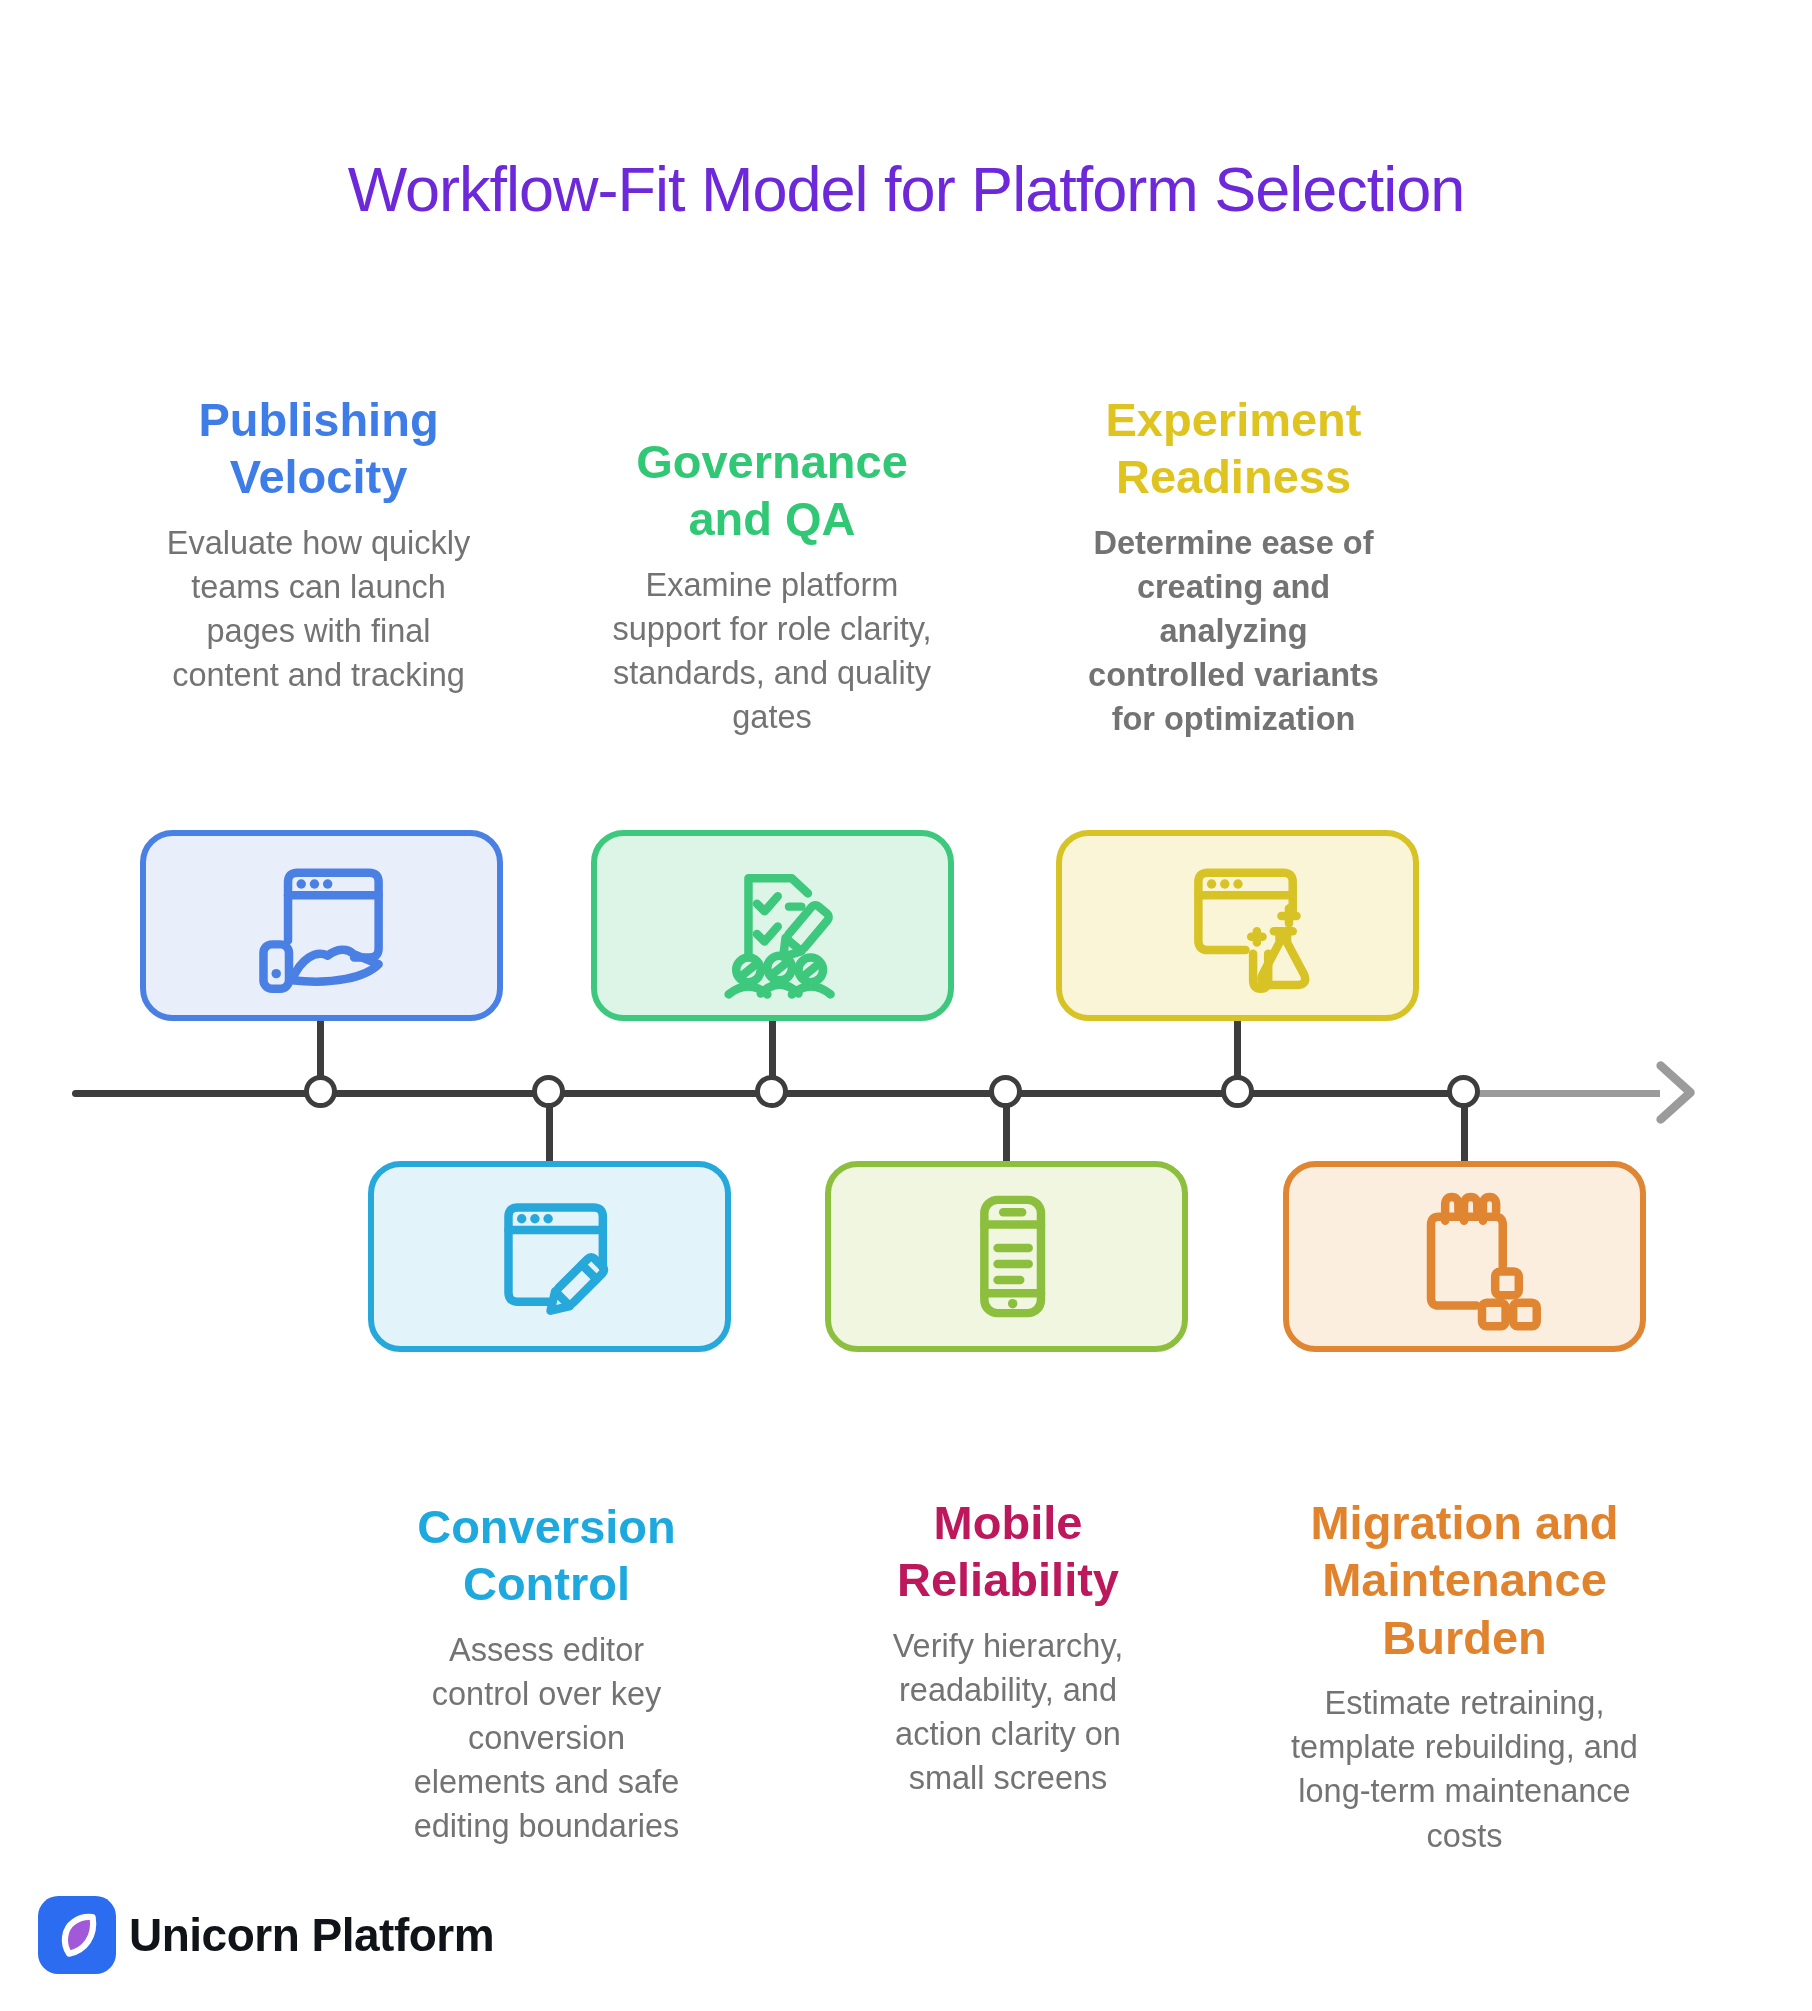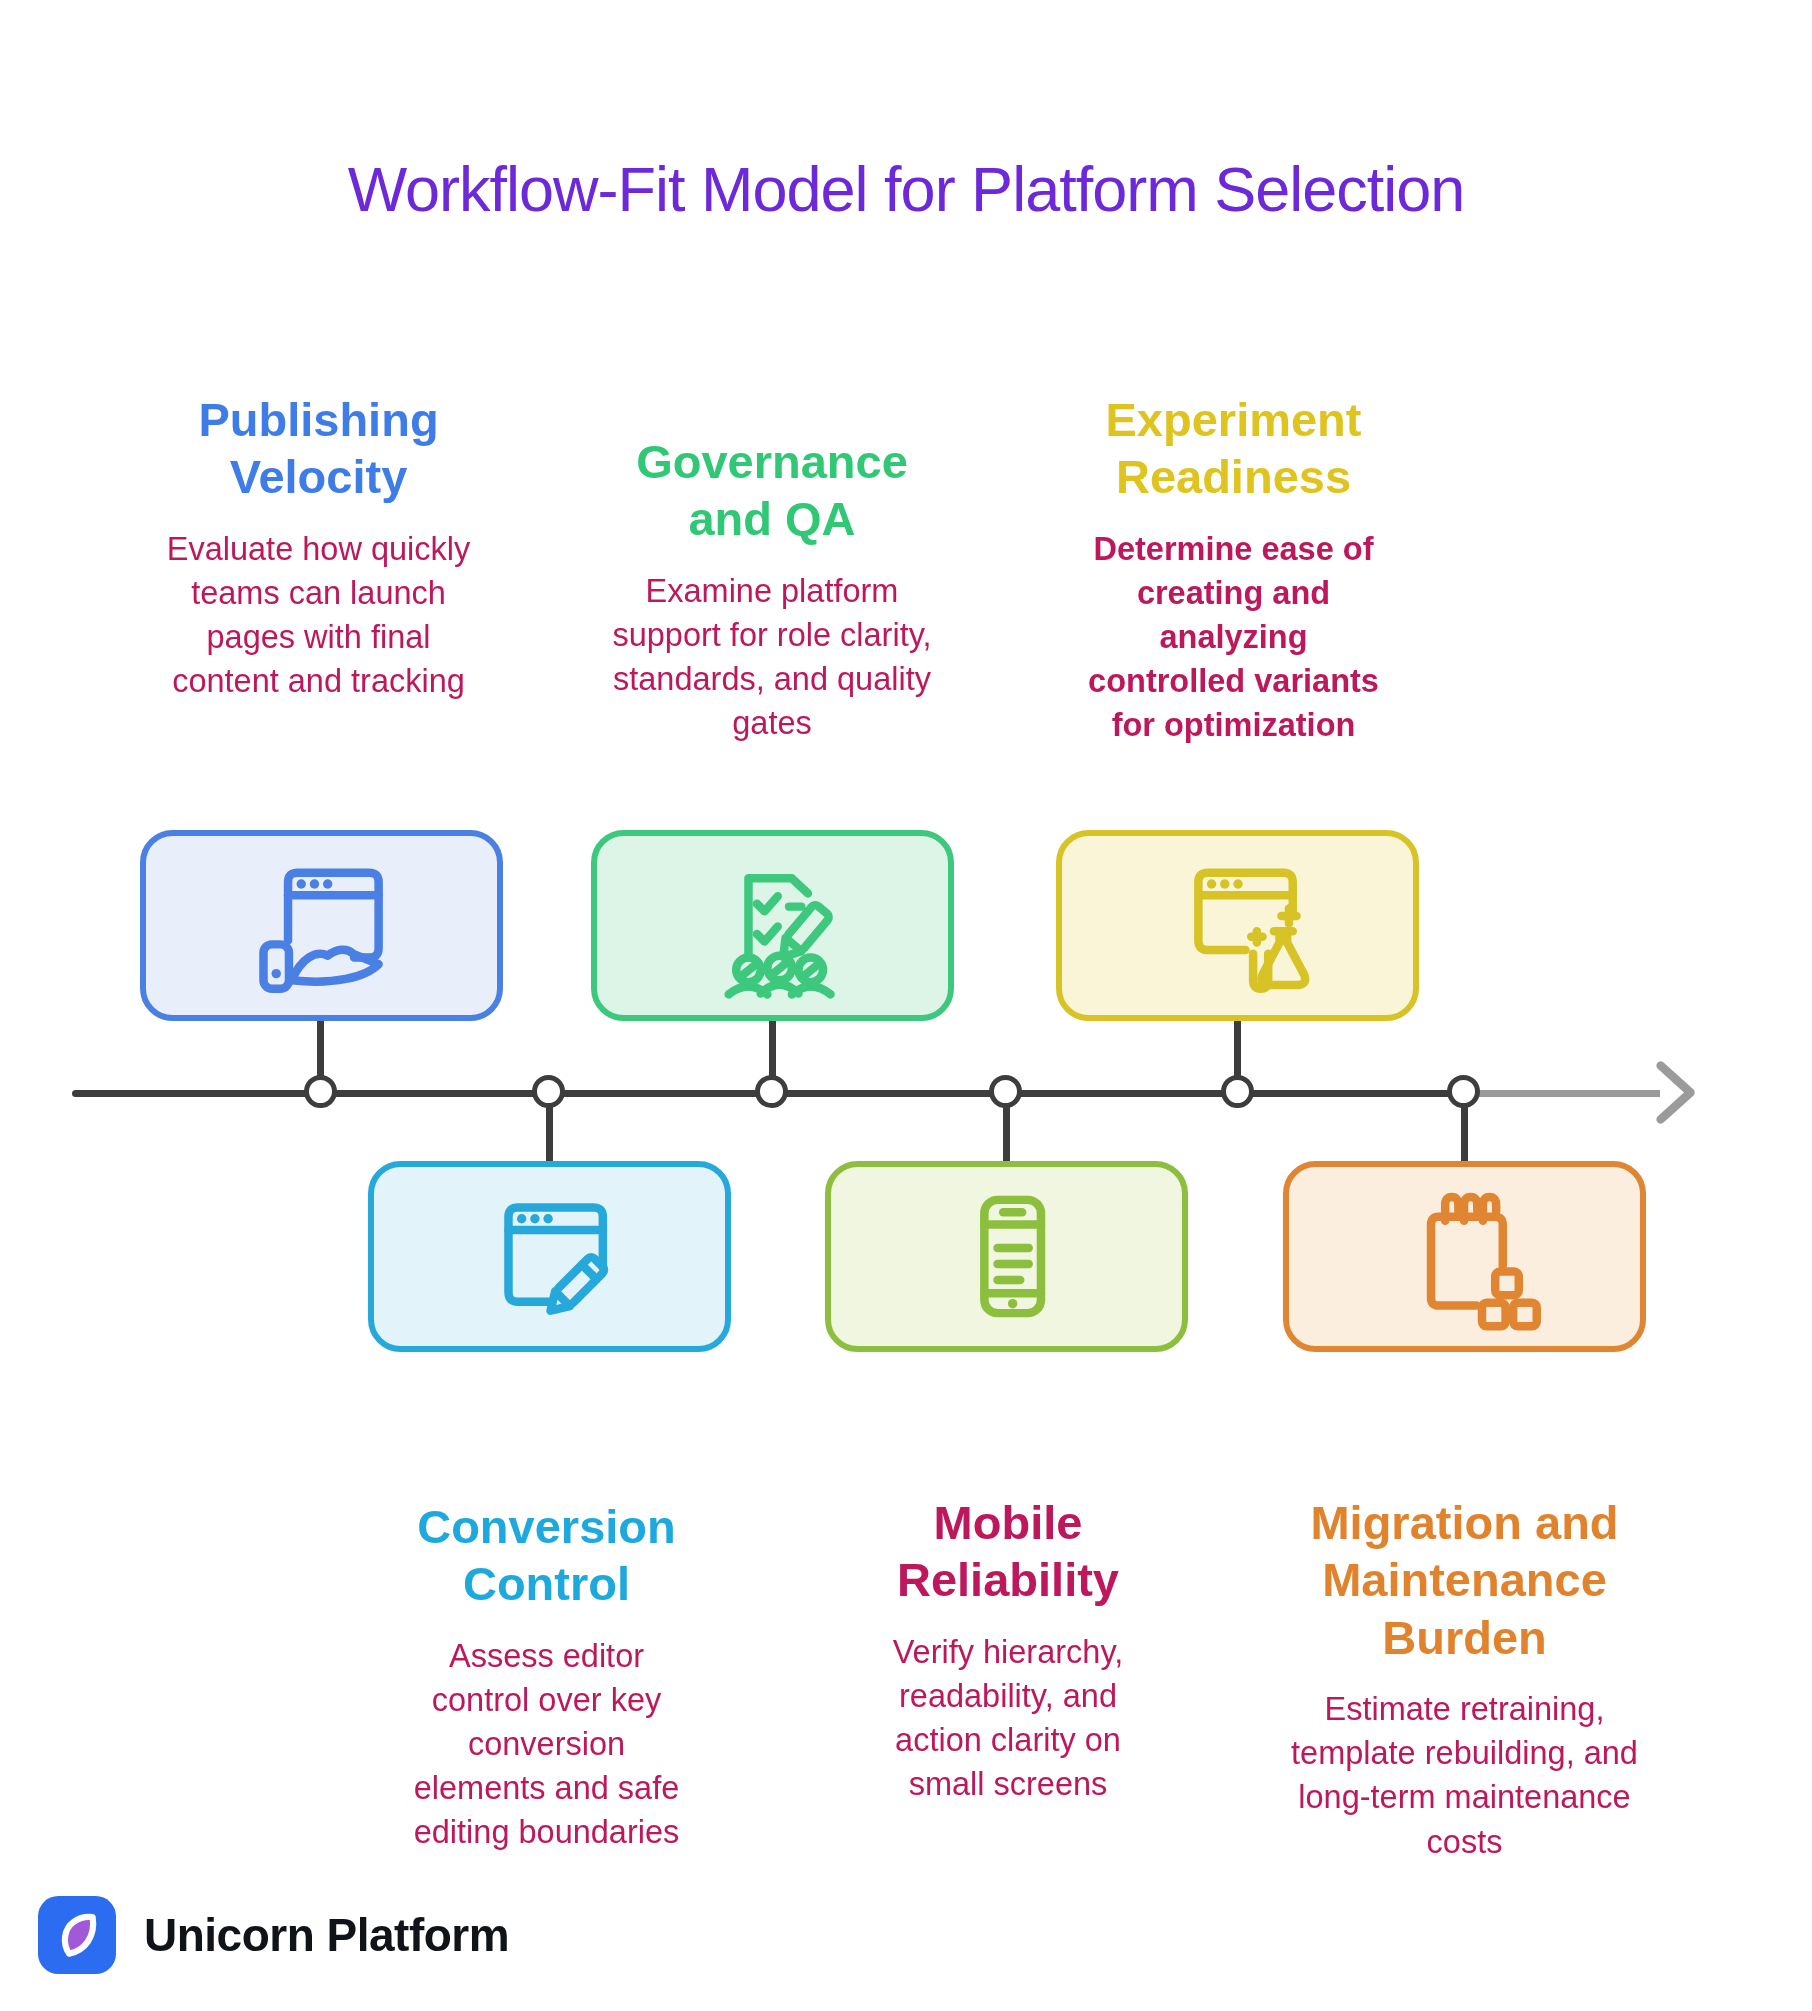--- a/index.html
+++ b/index.html
@@ -5,21 +5,21 @@
   html,body{margin:0;padding:0;background:#ffffff;}
   .canvas{position:relative;width:1812px;height:2011px;background:#ffffff;
           font-family:"Liberation Sans",sans-serif;overflow:hidden;}
 
   .title{position:absolute;left:0;top:153px;width:100%;text-align:center;
          font-size:63px;font-weight:400;color:#6d28d9;letter-spacing:-1px;}
 
   
   .tb{position:absolute;text-align:center;}
   .tb-h{font-size:47px;font-weight:700;line-height:1.22;margin-top:24px;}
-  .tb-b{font-size:32.5px;color:#be185d;line-height:1.36;margin:21px auto 0;}
+  .tb-b{font-size:32.5px;color:#737373;line-height:1.36;margin:15px auto 0;}
   .c-blue{color:#3e7ce8}.c-cyan{color:#1ea9de}.c-green{color:#30c875}
   .c-lime{color:#be185d}.c-yellow{color:#dfc31e}.c-orange{color:#e0832c}
 
   .tb-pv {left:156px;top:367px;width:325px;}  .tb-pv  .tb-b{width:325px;}
   .tb-gqa{left:600px;top:409px;width:344px;}  .tb-gqa .tb-b{width:325px;}
   .tb-er {left:1066px;top:367px;width:335px;} .tb-er  .tb-b{width:296px;font-weight:bold;}
   .tb-cc {left:384px;top:1474px;width:325px;} .tb-cc  .tb-b{width:296px;}
   .tb-mr {left:817px;top:1470px;width:382px;} .tb-mr  .tb-b{width:287px;}
   .tb-mmb{left:1278px;top:1470px;width:373px;}.tb-mmb .tb-b{width:373px;}
 
@@ -44,21 +44,21 @@
   .conn-up{top:1015px;height:78px;}
   .conn-down{top:1094px;height:73px;}
   .x-pv{left:317px}.x-cc{left:546px}.x-gqa{left:769px}
   .x-mr{left:1003px}.x-er{left:1234px}.x-mmb{left:1461px}
   .node{position:absolute;top:1075px;width:23px;height:23px;background:#ffffff;
         border:5.7px solid #3d3d3d;border-radius:50%;}
   .n-pv{left:304px}.n-cc{left:532px}.n-gqa{left:755px}
   .n-mr{left:989px}.n-er{left:1221px}.n-mmb{left:1447px}
 
   
-  .footer{position:absolute;left:38px;top:1896px;display:flex;align-items:center;gap:28px;}
+  .footer{position:absolute;left:38px;top:1896px;display:flex;align-items:center;gap:13px;}
   .logo{width:78px;height:78px;}
   .brand{font-size:46px;font-weight:700;color:#101418;letter-spacing:-0.5px;}
 </style>
 </head>
 <body>
 
 <div class="canvas">
 
   <div class="title">Workflow-Fit Model for Platform Selection</div>
 

